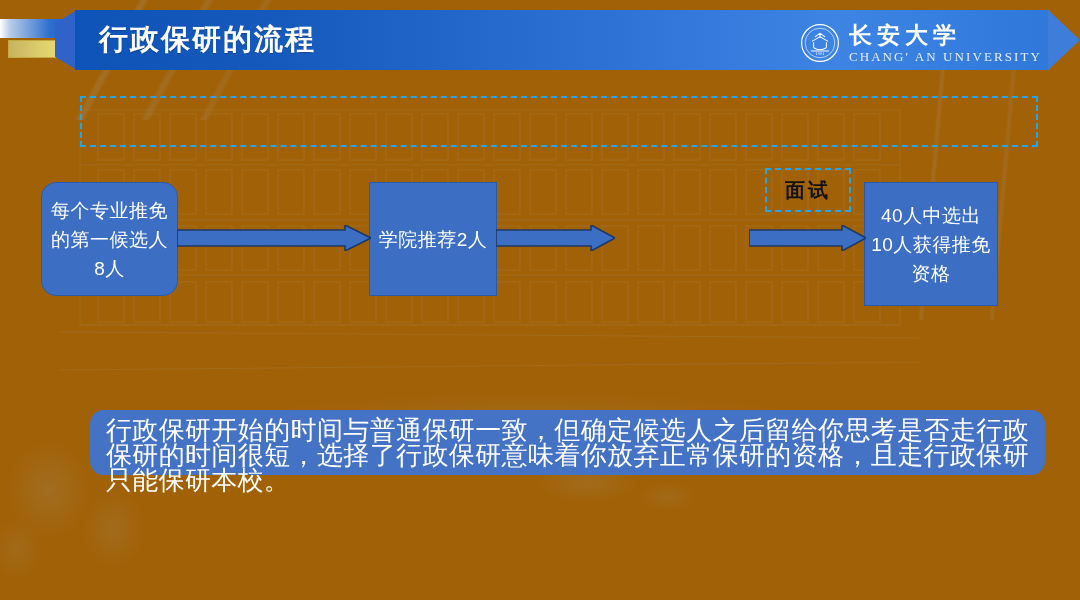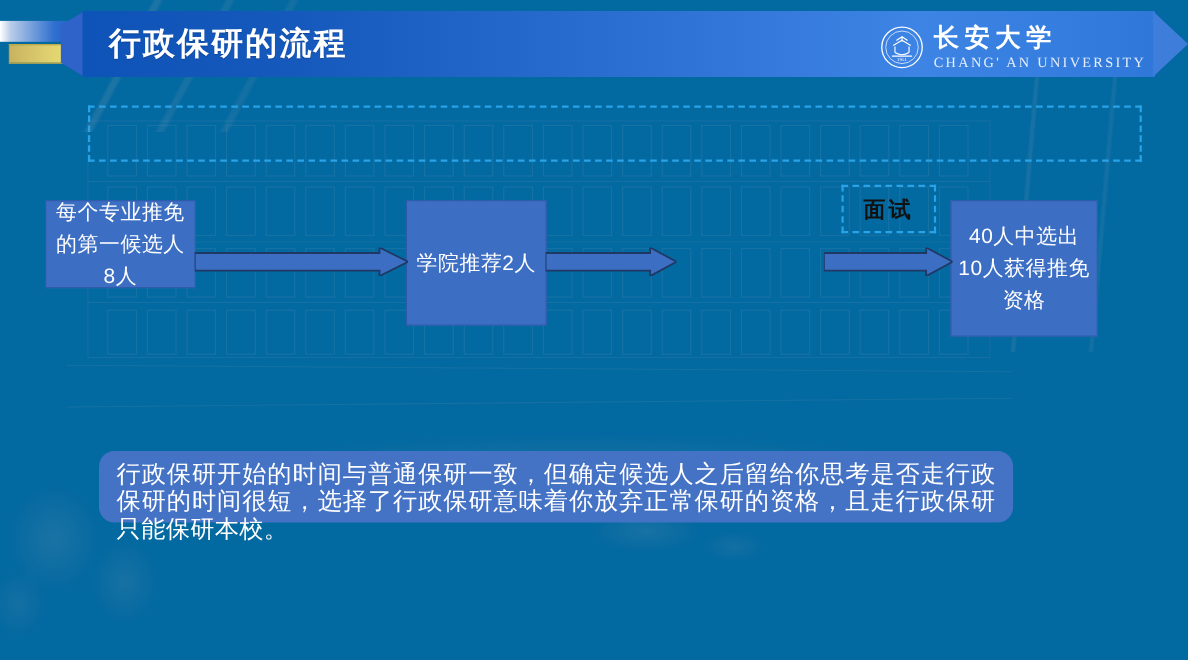--- a/index.html
+++ b/index.html
@@ -8,21 +8,21 @@
     background: #ffffff;
   }
   body {
     font-family: "Liberation Sans", "DejaVu Sans", sans-serif;
   }
 
   #slide {
     position: relative;
     width: 1080px;
     height: 600px;
-    background: #0369a1;
+    background: #a16207;
     overflow: hidden;
   }
 
   
   .watermark {
     position: absolute;
     inset: 0;
     pointer-events: none;
     opacity: 0.5;
   }
@@ -226,21 +226,21 @@
     color: #ffffff;
     display: flex;
     align-items: center;
     justify-content: center;
     text-align: center;
     font-size: 19px;
     line-height: 29px;
     padding: 0 6px;
     letter-spacing: 0.5px;
   }
-  .fb1 { left: 41px;  top: 182px; width: 137px; height: 80px; }
+  .fb1 { left: 41px;  top: 182px; width: 137px; height: 114px; border-radius: 15px; }
   .fb2 { left: 369px; top: 182px; width: 128px; height: 114px; }
   .fb3 { left: 613px; top: 182px; width: 137px; height: 114px; }
   .fb4 { left: 864px; top: 182px; width: 134px; height: 124px; }
 
   
   .arrow {
     position: absolute;
     height: 26px;
   }
   .ar1 { left: 177px; top: 225px; width: 194px; }
@@ -265,28 +265,28 @@
     white-space: nowrap;
   }
   .nb1 { left: 184px; top: 168px; width: 182px; height: 40px; }
   .nb2 { left: 765px; top: 168px; width: 86px; height: 44px; justify-content: center; }
 
   
   .summary {
     position: absolute;
     left: 90px;
     top: 410px;
-    width: 831px;
+    width: 955px;
     height: 65px;
     background: #4472c4;
     border-radius: 14px;
     box-sizing: border-box;
     padding: 8px 16px 8px 16px;
     color: #ffffff;
-    font-size: 22px;
+    font-size: 26px;
     line-height: 25px;
     letter-spacing: 0.3px;
     text-align: justify;
   }
 </style>
 </head>
 <body>
 
 <div id="slide">
 

